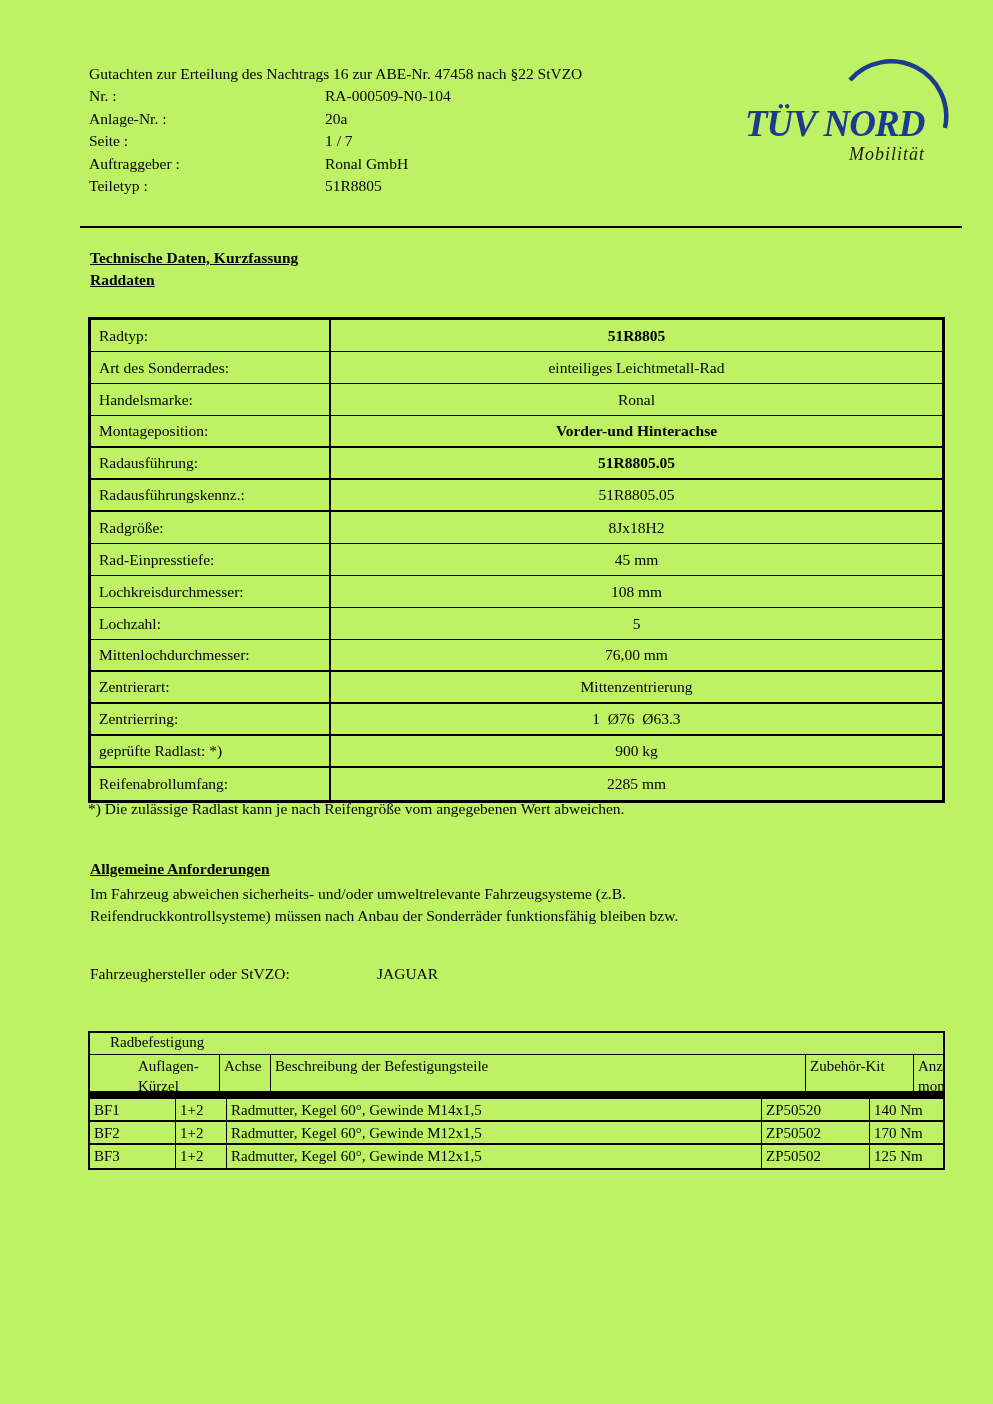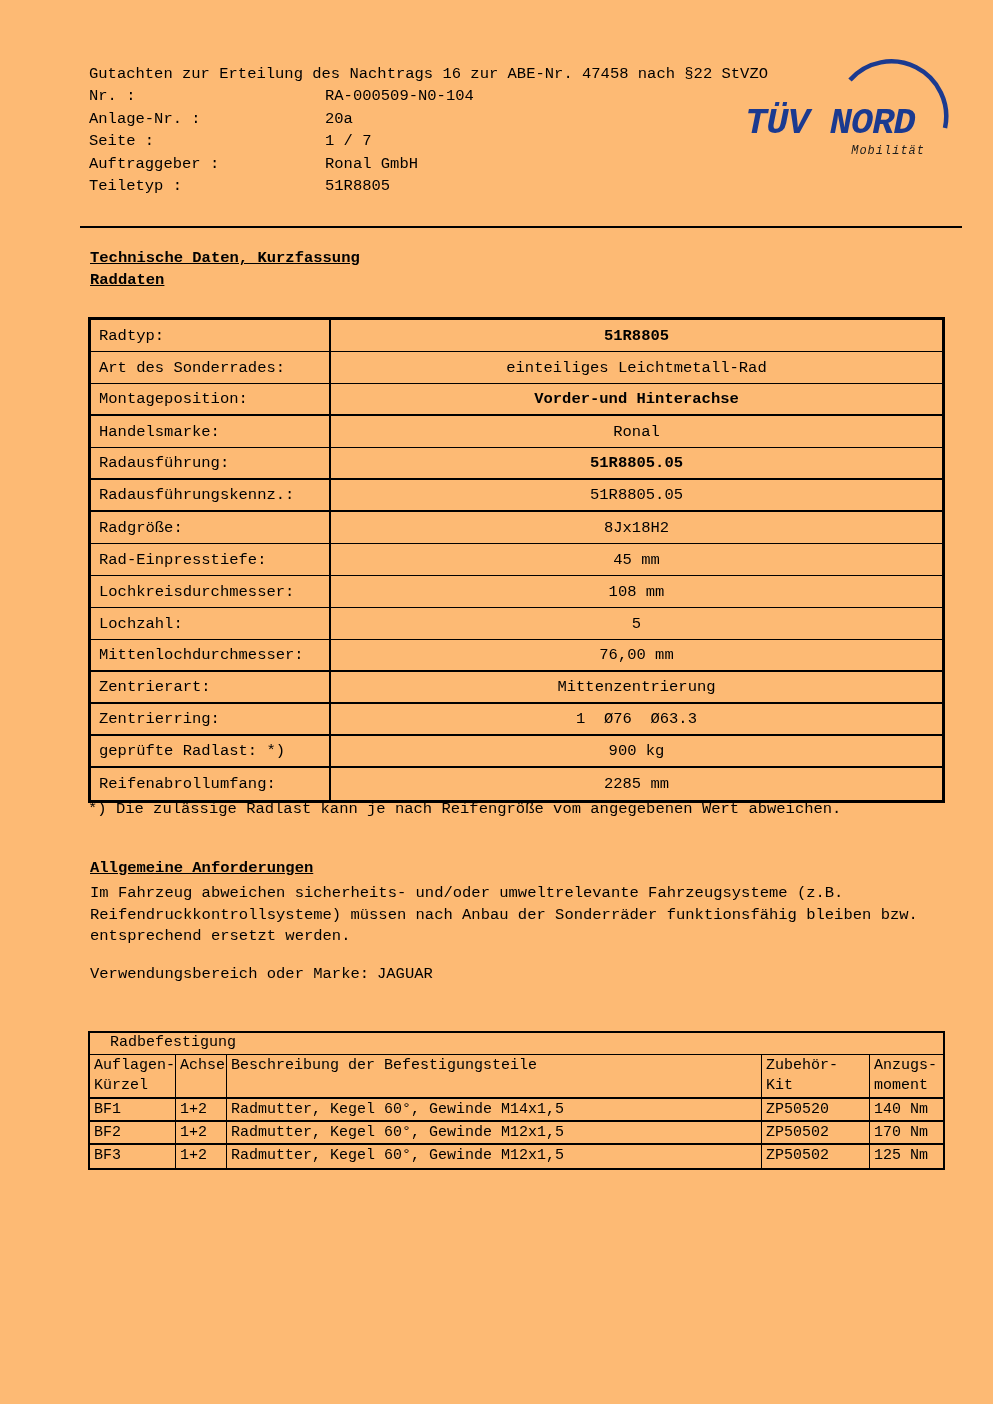--- a/index.html
+++ b/index.html
@@ -1,42 +1,42 @@
 <!DOCTYPE html>
 <html><head>
 <meta charset="utf-8">
 <style>
   * { margin:0; padding:0; box-sizing:border-box; }
   html,body { background:#ffffff; }
   .page {
     position:relative;
     width:993px; height:1404px;
-    background:#fdba74;
+    background:#bef264;
     color:#000;
-    font-family:Liberation Mono, monospace;
+    font-family:Liberation Serif, serif;
     font-size:15.5px;
     overflow:hidden;
   }
 
   
   .hdr-left { position:absolute; left:89px; top:63px; line-height:22.4px; }
   .hdr-field .flabel { display:inline-block; width:236px; }
 
   .logo { position:absolute; left:745px; top:38px; width:212px; height:135px; }
   .logo-arc { position:absolute; left:101px; top:4px; width:105px; height:95px; }
   .brand {
     position:absolute; left:0; top:64px;
     font-style:italic; font-weight:bold; font-size:37px;
     letter-spacing:-1px; color:#1b3a90;
     transform:scaleY(1.02);
     white-space:nowrap;
   }
   .logo-sub {
     position:absolute; right:32px; top:106px;
-    font-style:italic; font-size:12px; letter-spacing:1px; color:#1c1c1c;
+    font-style:italic; font-size:18px; letter-spacing:1px; color:#1c1c1c;
   }
 
   .rule { position:absolute; left:80px; top:226px; width:882px; border-top:2px solid #000; }
 
   
   .tech-headings { position:absolute; left:90px; top:247px; line-height:22.3px; }
   .h-bold { font-weight:bold; text-decoration:underline; }
 
   
   .rtable {
@@ -63,21 +63,21 @@
   .allgemein .h-bold { display:inline-block; margin-bottom:3px; }
   .verwendung { position:absolute; left:90px; top:963px; line-height:22px; }
   .verwendung .vlabel { display:inline-block; width:287px; }
 
   
   .btable {
     position:absolute; left:88px; top:1031px; width:857px;
     border:2px solid #000; font-size:15px;
   }
   .btitle { height:22px; border-bottom:1.5px solid #000; padding:1px 20px; }
-  .bhead { display:flex; height:44px; border-bottom:2px solid #000000; }
+  .bhead { display:flex; height:44px; border-bottom:8px solid #000000;padding-left:44px; }
   .bhcell, .bcell {
     border-right:1px solid #000; padding:1px 4px;
     white-space:pre-line; line-height:20px; overflow:hidden;
   }
   .bhcell:last-child, .bcell:last-child { border-right:none; }
   .c1 { width:86px; } .c2 { width:51px; } .c3 { width:535px; }
   .c4 { width:108px; } .c5 { flex:1; }
   .brow { display:flex; height:23px; border-bottom:2px solid #000; }
   .brow:last-child { border-bottom:none; }
 </style>
@@ -124,27 +124,27 @@
 
   <div class="rtable">
     <div class="rrow bv">
         <div class="rlabel">Radtyp:</div>
         <div class="rvalue">51R8805</div>
       </div>
     <div class="rrow">
         <div class="rlabel">Art des Sonderrades:</div>
         <div class="rvalue">einteiliges Leichtmetall-Rad</div>
       </div>
+    <div class="rrow">
+        <div class="rlabel">Handelsmarke:</div>
+        <div class="rvalue">Ronal</div>
+      </div>
     <div class="rrow bv thick">
         <div class="rlabel">Montageposition:</div>
         <div class="rvalue">Vorder-und Hinterachse</div>
-      </div>
-    <div class="rrow">
-        <div class="rlabel">Handelsmarke:</div>
-        <div class="rvalue">Ronal</div>
       </div>
     <div class="rrow bv thick">
         <div class="rlabel">Radausführung:</div>
         <div class="rvalue">51R8805.05</div>
       </div>
     <div class="rrow thick">
         <div class="rlabel">Radausführungskennz.:</div>
         <div class="rvalue">51R8805.05</div>
       </div>
     <div class="rrow">
@@ -184,26 +184,25 @@
         <div class="rvalue">2285 mm</div>
       </div>
   </div>
 
   <div class="footnote">*) Die zulässige Radlast kann je nach Reifengröße vom angegebenen Wert abweichen.</div>
 
   <div class="allgemein">
     <div><span class="h-bold">Allgemeine Anforderungen</span></div>
     <div>Im Fahrzeug abweichen sicherheits- und/oder umweltrelevante Fahrzeugsysteme (z.B.</div>
     <div>Reifendruckkontrollsysteme) müssen nach Anbau der Sonderräder funktionsfähig bleiben bzw.</div>
-    <div>entsprechend ersetzt werden.</div>
   </div>
 
   <div class="verwendung">
     <div>
-      <span class="vlabel">Verwendungsbereich oder Marke:</span><span>JAGUAR</span>
+      <span class="vlabel">Fahrzeughersteller oder StVZO:</span><span>JAGUAR</span>
     </div>
   </div>
 
   <div class="btable">
     <div class="btitle">Radbefestigung</div>
     <div class="bhead">
       <div class="bhcell c1">Auflagen-
 Kürzel</div>
       <div class="bhcell c2">Achse</div>
       <div class="bhcell c3">Beschreibung der Befestigungsteile</div>

